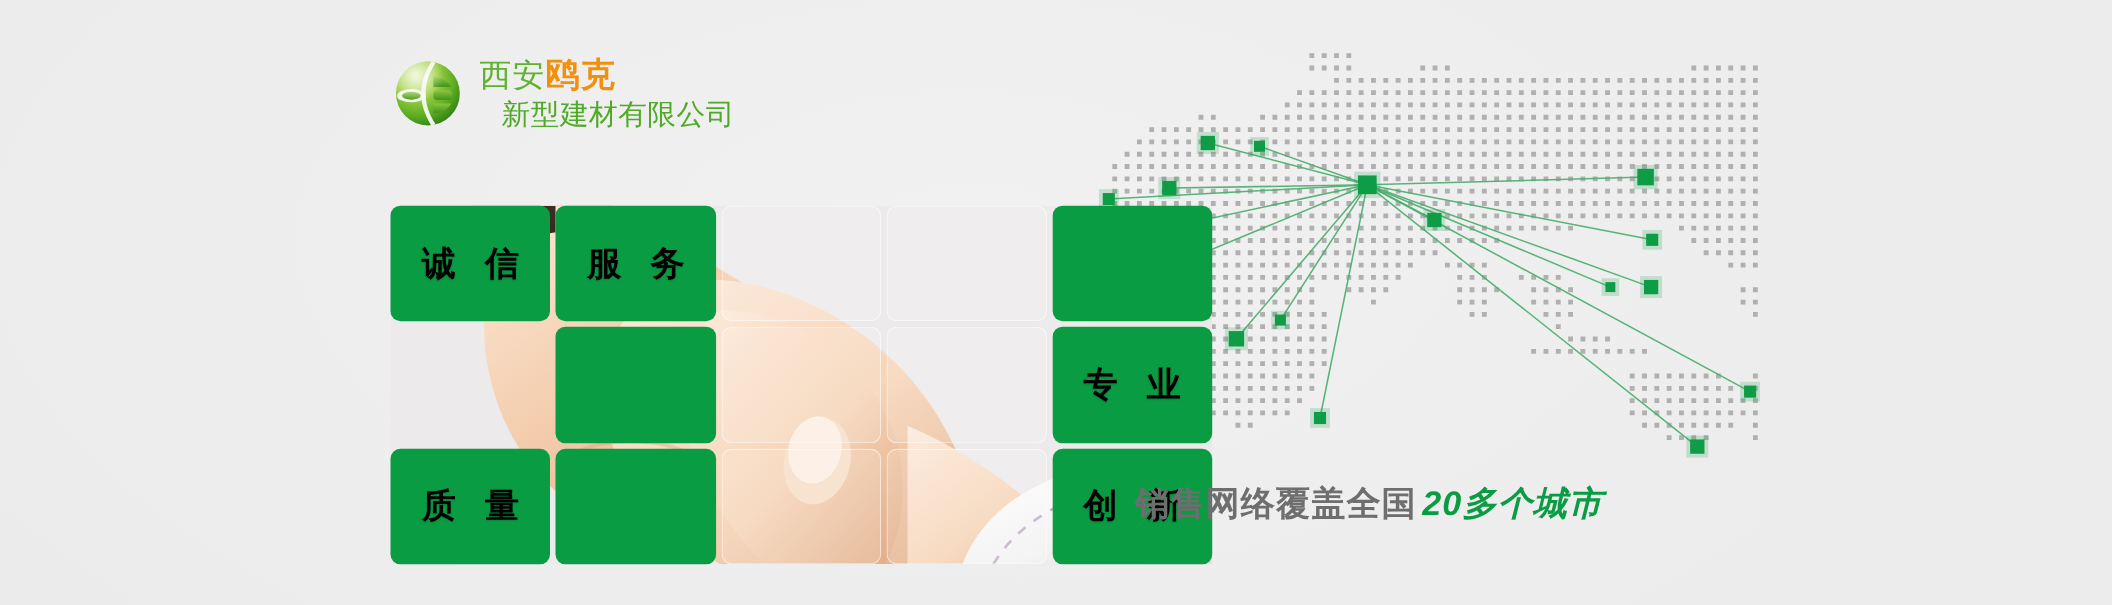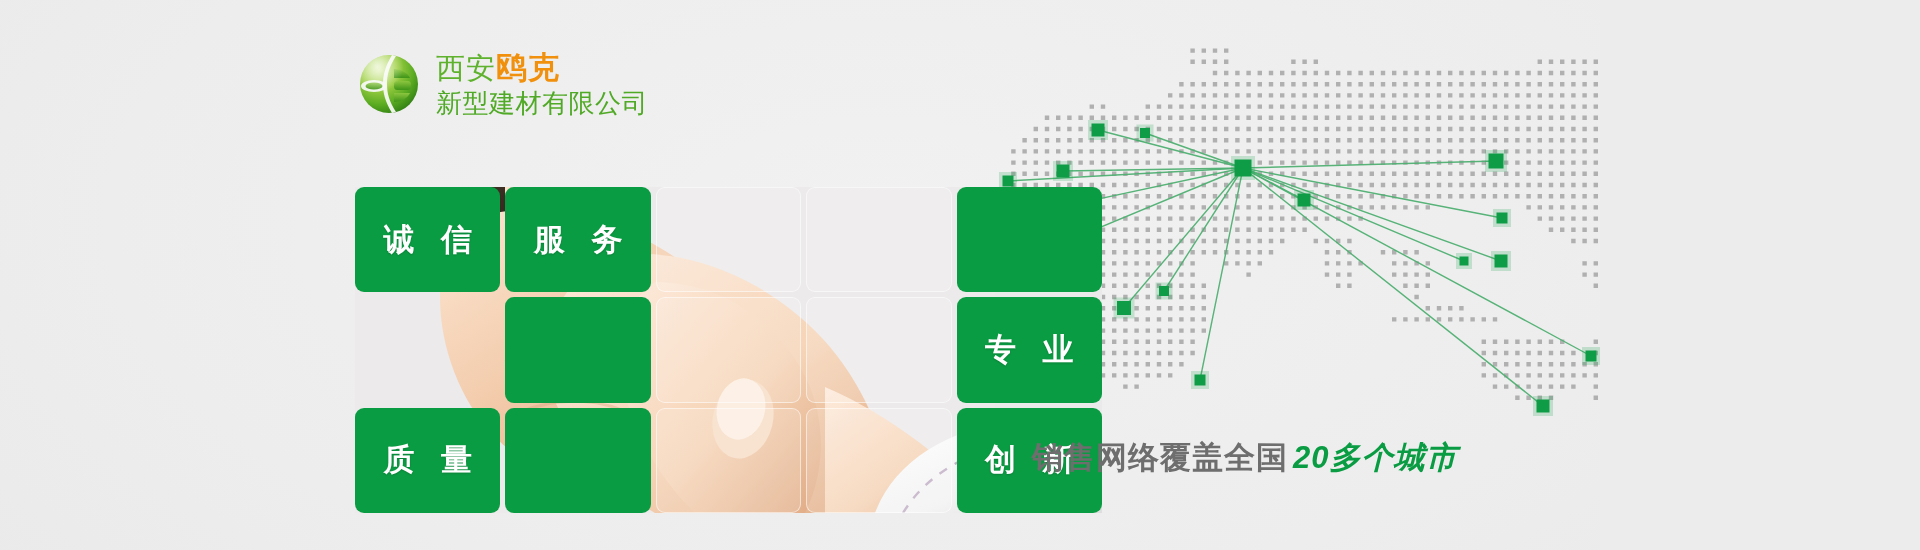--- a/index.html
+++ b/index.html
@@ -39,20 +39,21 @@
     font-weight:400;
   }
   #logo-line1 .cn-city { color:#5fb22d; }
   #logo-line1 .cn-brand { color:#f0900d; font-size:31px; font-weight:700; }
   #logo-line2 {
     margin-top:7px;
     font-size:26px;
     color:#51aa27;
     letter-spacing:0.5px;
     white-space:nowrap;
+    margin-left:20px;
   }
 
   
   #map-layer {
     position:absolute;
     left:880px; top:8px;
     width:1040px; height:420px;
   }
   #map-layer svg { display:block; }
 
@@ -85,21 +86,21 @@
     justify-content:center;
     position:relative;
   }
   .cell.solid { background:#0a9c43; }
   .cell.glass {
     background:rgba(255,255,255,0.16);
     box-shadow: inset 0 0 0 1px rgba(255,255,255,0.55);
   }
   .cell.empty { background:transparent; }
   .cell-label {
-    color:#ffffff;
+    color:#000000;
     font-size:31px;
     font-weight:700;
     letter-spacing:9px;
     text-indent:9px;
     text-shadow:0 1px 2px rgba(0,0,0,0.18);
     white-space:nowrap;
   }
 
   
   #tagline {

